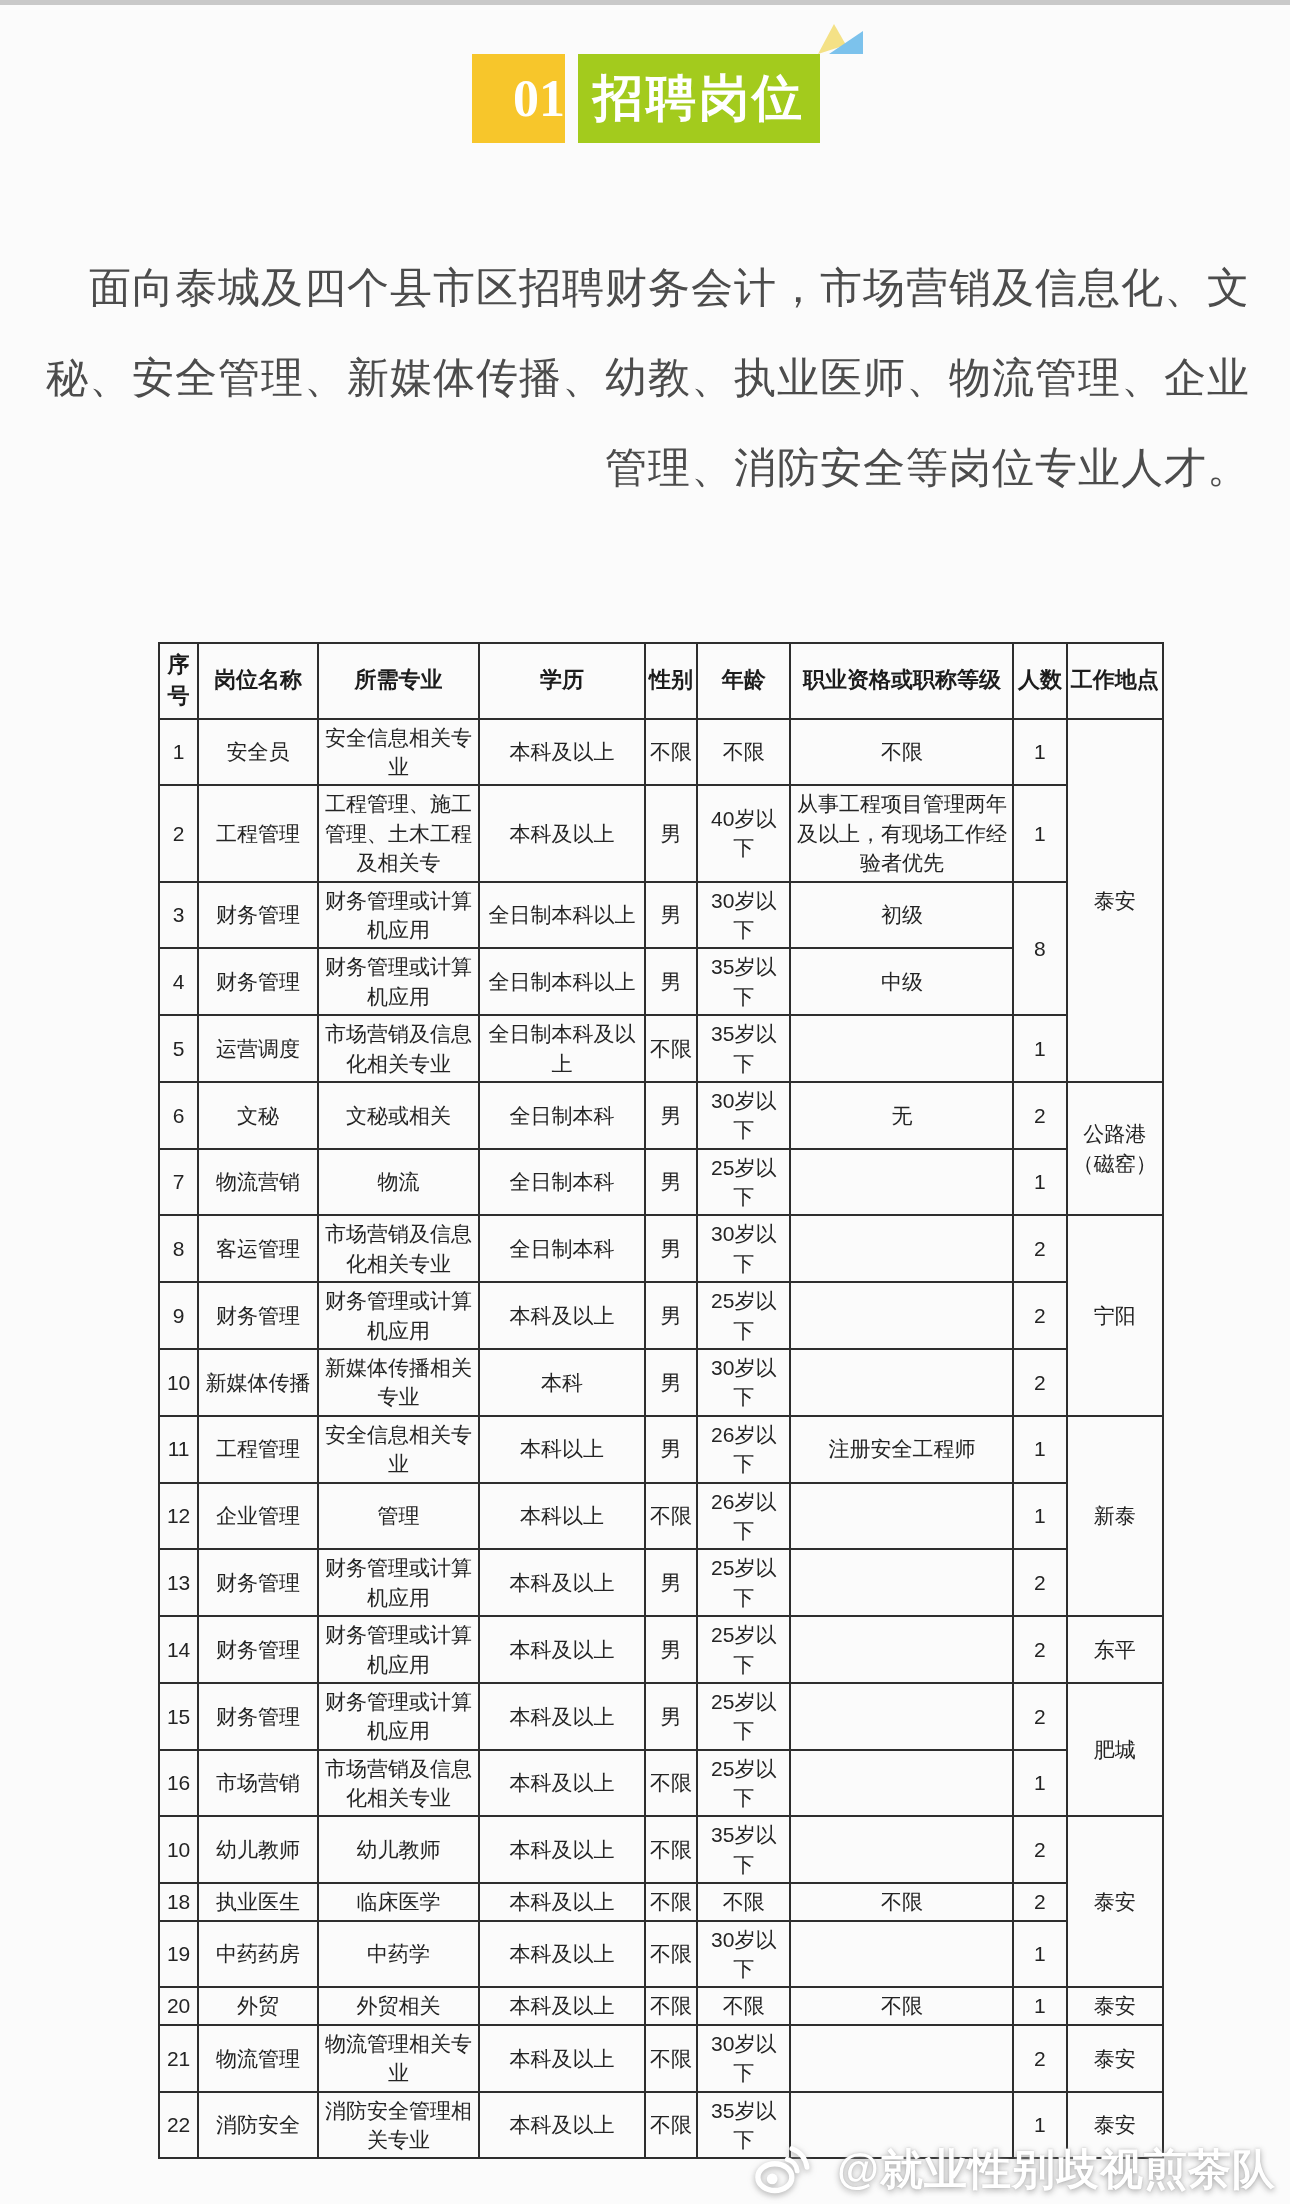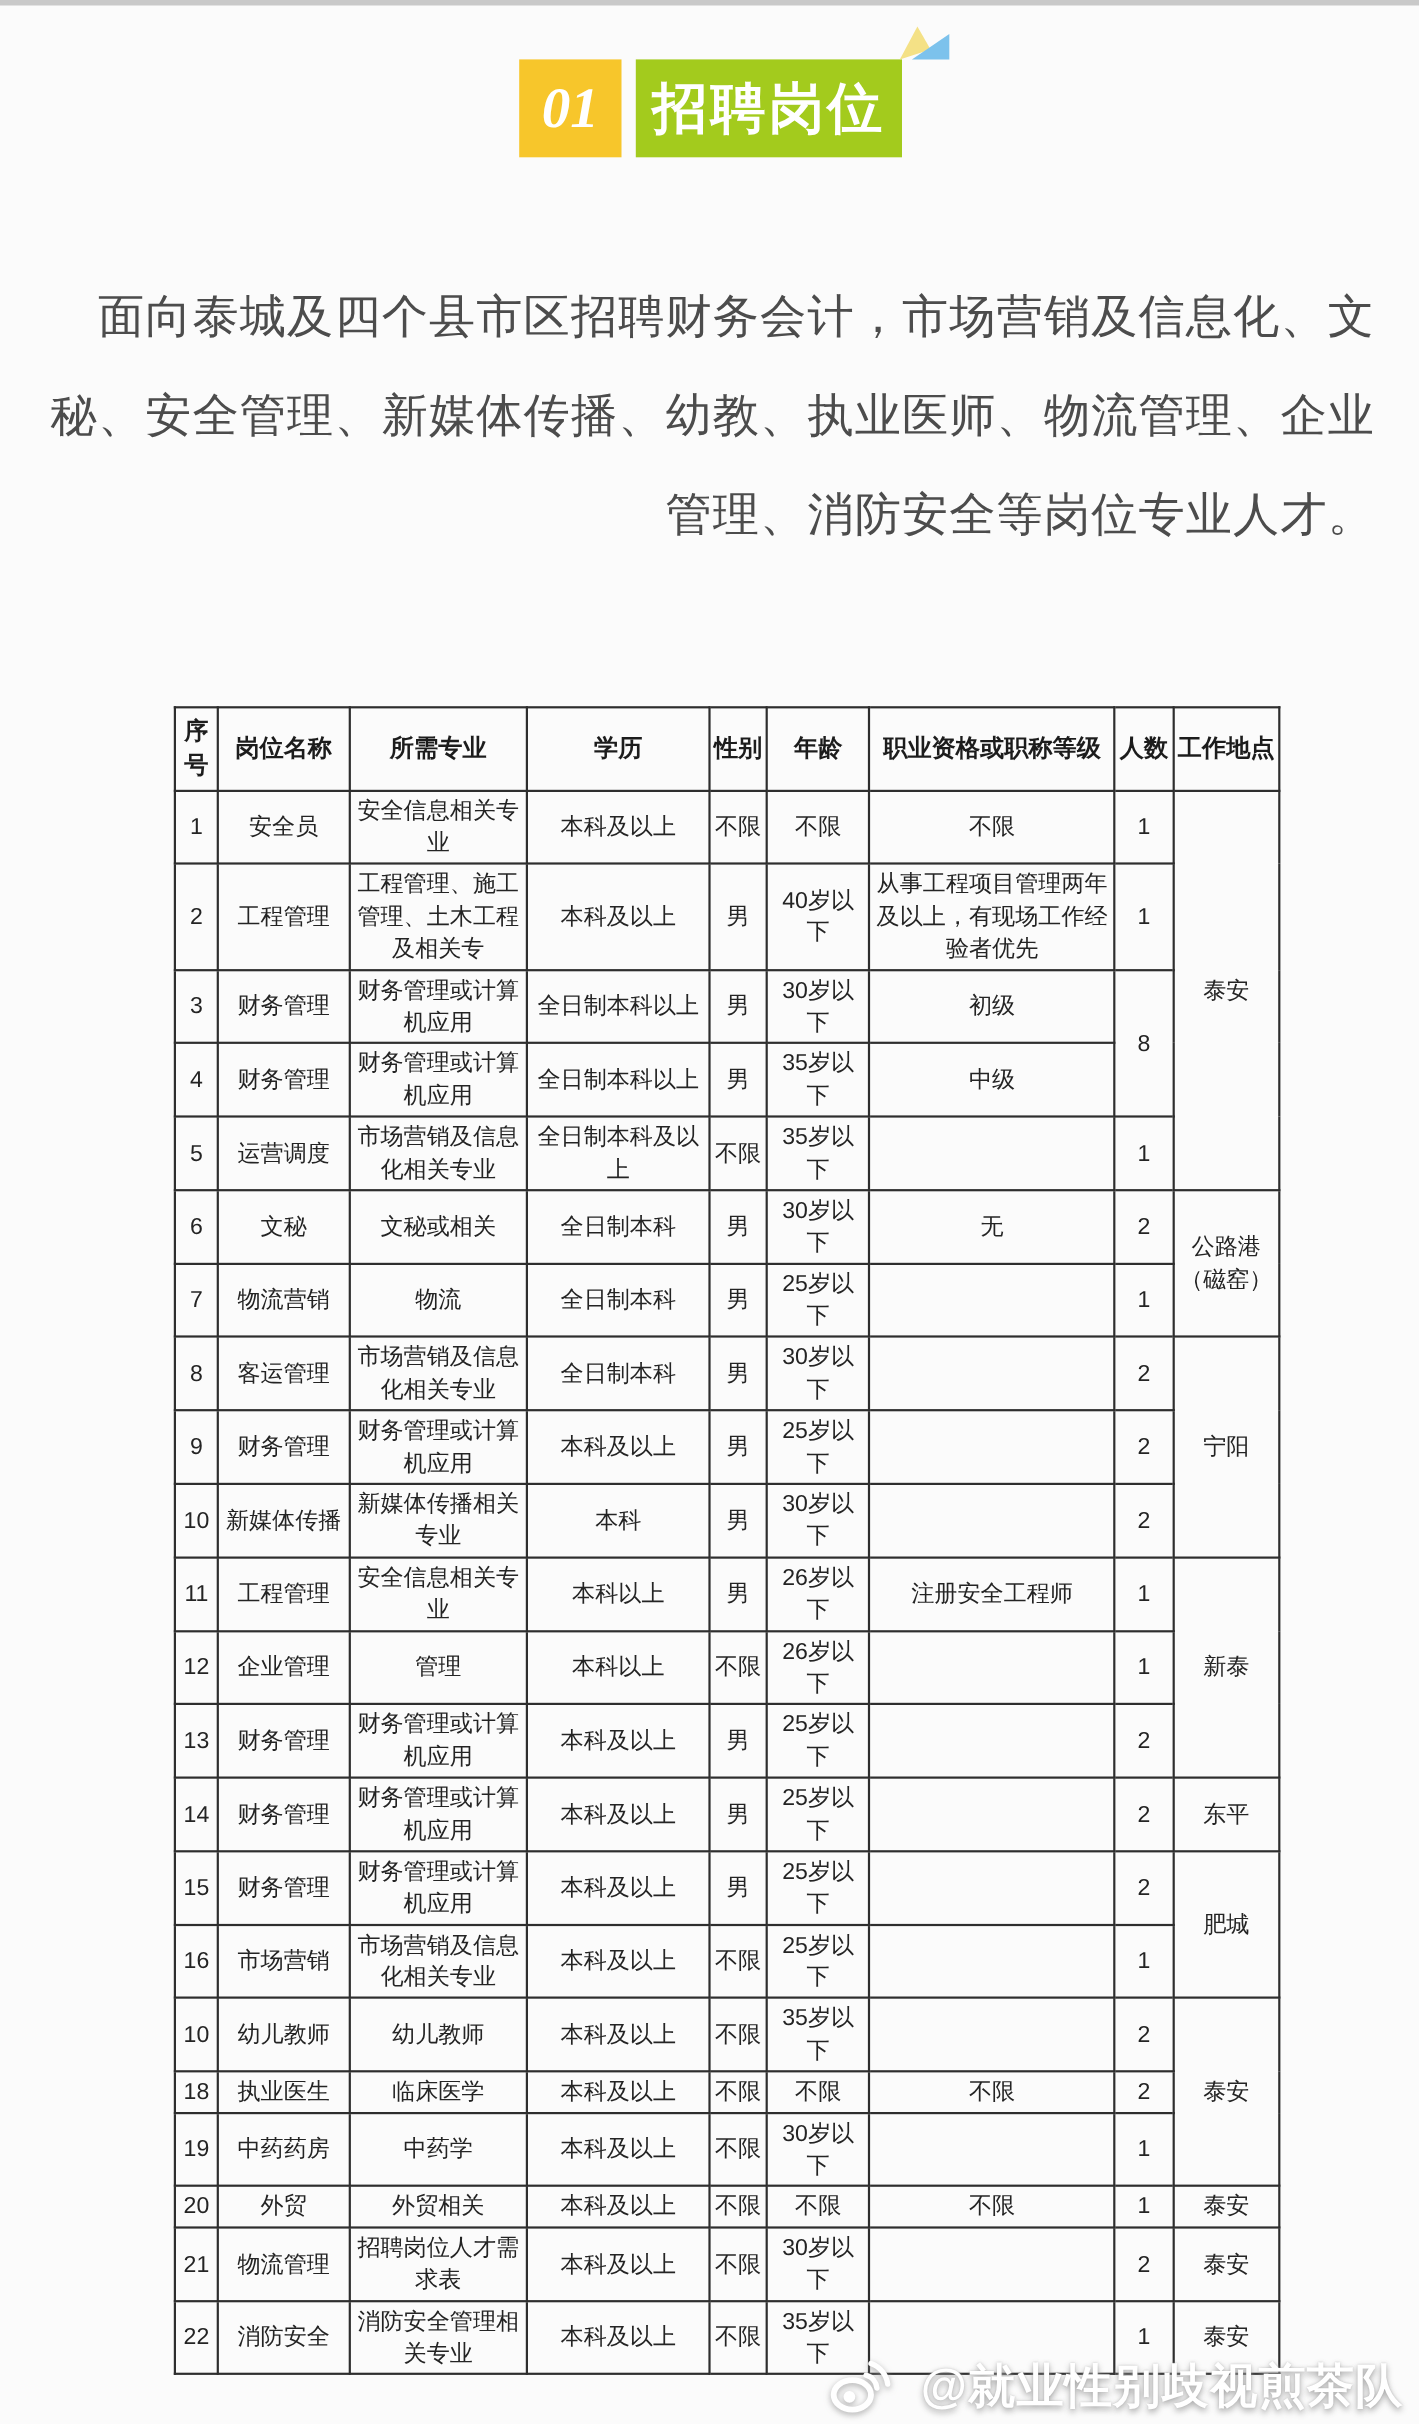--- a/index.html
+++ b/index.html
@@ -4,21 +4,21 @@
 <style>
   html,body{margin:0;padding:0;}
   body{
     width:1290px;height:2204px;position:relative;overflow:hidden;
     background:#fbfbfb;
     font-family:"Liberation Sans",sans-serif;
   }
   .top-strip{position:absolute;left:0;top:0;width:1290px;height:5px;background:#c9c9c9;}
   
   .num-box{position:absolute;left:472px;top:54px;width:93px;height:89px;
-    display:flex;align-items:center;justify-content:center;font-style:italic;}
+    display:flex;align-items:center;justify-content:flex-end;}
   .num-box span{color:#fff;font-family:"Liberation Serif",serif;font-size:52px;font-weight:bold;}
   .title-box{position:absolute;left:578px;top:54px;width:242px;height:89px;
     display:flex;align-items:center;justify-content:center;}
   .title-box span{color:#fff;font-size:50px;font-weight:bold;letter-spacing:3px;}
   .deco{position:absolute;left:815px;top:23px;width:52px;height:32px;}
   
   .intro{
     position:absolute;left:42px;top:243px;width:1208px;margin:0;
     font-size:42px;line-height:90px;color:#4c4c4c;letter-spacing:1px;text-align:right;
   }
@@ -292,21 +292,21 @@
             <td>本科及以上</td>
             <td>不限</td>
             <td>不限</td>
             <td>不限</td>
             <td>1</td>
             <td>泰安</td>
           </tr>
           <tr>
             <td>21</td>
             <td>物流管理</td>
-            <td>招聘岗位人才需求表</td>
+            <td>物流管理相关专业</td>
             <td>本科及以上</td>
             <td>不限</td>
             <td>30岁以下</td>
             <td></td>
             <td>2</td>
             <td>泰安</td>
           </tr>
           <tr>
             <td>22</td>
             <td>消防安全</td>

